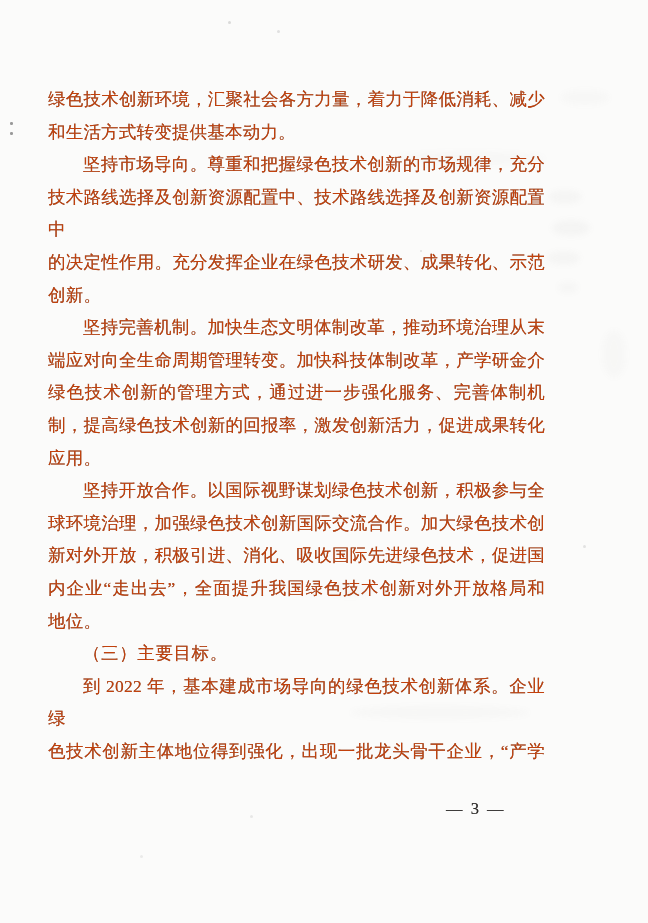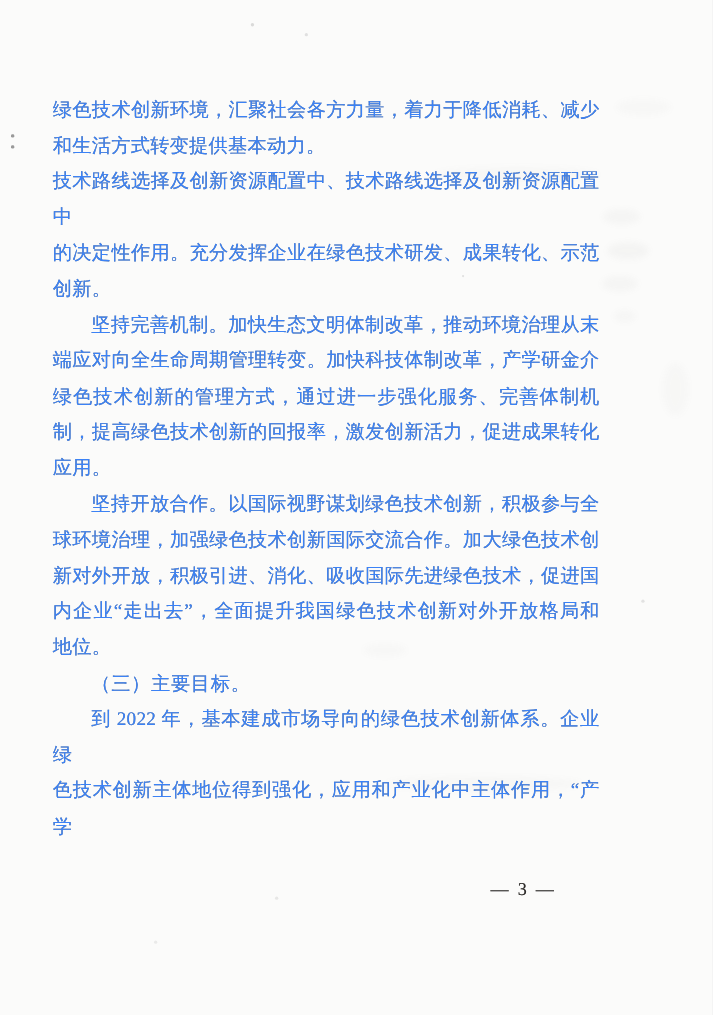--- a/index.html
+++ b/index.html
@@ -15,21 +15,21 @@
     overflow: hidden;
     font-family: "Liberation Serif", "DejaVu Serif", serif;
   }
   .text-block {
     position: absolute;
     left: 48px;
     top: 83px;
     width: 497px;
     font-size: 17.5px;
     line-height: 32.6px;
-    color: #3b82f6;
+    color: #c2410c;
     text-shadow: 0 0 0.6px rgba(47,45,43,0.65);
     letter-spacing: 0.2px;
   }
   .paragraph { margin: 0; }
   .line {
     text-align: justify;
     white-space: normal;
   }
   .line.fill {
     text-align-last: justify;
@@ -86,20 +86,21 @@
 <body>
 
 <div class="page">
 
   <div class="text-block">
       <div class="paragraph">
         <div class="line fill">绿色技术创新环境，汇聚社会各方力量，着力于降低消耗、减少</div>
         <div class="line">和生活方式转变提供基本动力。</div>
       </div>
       <div class="paragraph">
+        <div class="line indent fill">坚持市场导向。尊重和把握绿色技术创新的市场规律，充分</div>
         <div class="line fill">技术路线选择及创新资源配置中、技术路线选择及创新资源配置中</div>
         <div class="line fill">的决定性作用。充分发挥企业在绿色技术研发、成果转化、示范</div>
         <div class="line">创新。</div>
       </div>
       <div class="paragraph">
         <div class="line indent fill">坚持完善机制。加快生态文明体制改革，推动环境治理从末</div>
         <div class="line fill">端应对向全生命周期管理转变。加快科技体制改革，产学研金介</div>
         <div class="line fill">绿色技术创新的管理方式，通过进一步强化服务、完善体制机</div>
         <div class="line fill">制，提高绿色技术创新的回报率，激发创新活力，促进成果转化</div>
         <div class="line">应用。</div>
@@ -109,21 +110,21 @@
         <div class="line fill">球环境治理，加强绿色技术创新国际交流合作。加大绿色技术创</div>
         <div class="line fill">新对外开放，积极引进、消化、吸收国际先进绿色技术，促进国</div>
         <div class="line fill">内企业“走出去”，全面提升我国绿色技术创新对外开放格局和</div>
         <div class="line">地位。</div>
       </div>
       <div class="paragraph heading">
         <div class="line indent">（三）主要目标。</div>
       </div>
       <div class="paragraph">
         <div class="line indent fill">到 2022 年，基本建成市场导向的绿色技术创新体系。企业绿</div>
-        <div class="line fill">色技术创新主体地位得到强化，应用和产业化中主体作用，“产学</div>
+        <div class="line fill">色技术创新主体地位得到强化，出现一批龙头骨干企业，“产学</div>
       </div>
     </div>
 
   <div class="page-number">— 3 —</div>
 
   <div class="colon-mark">
       <i></i>
       <i></i>
     </div>
 

